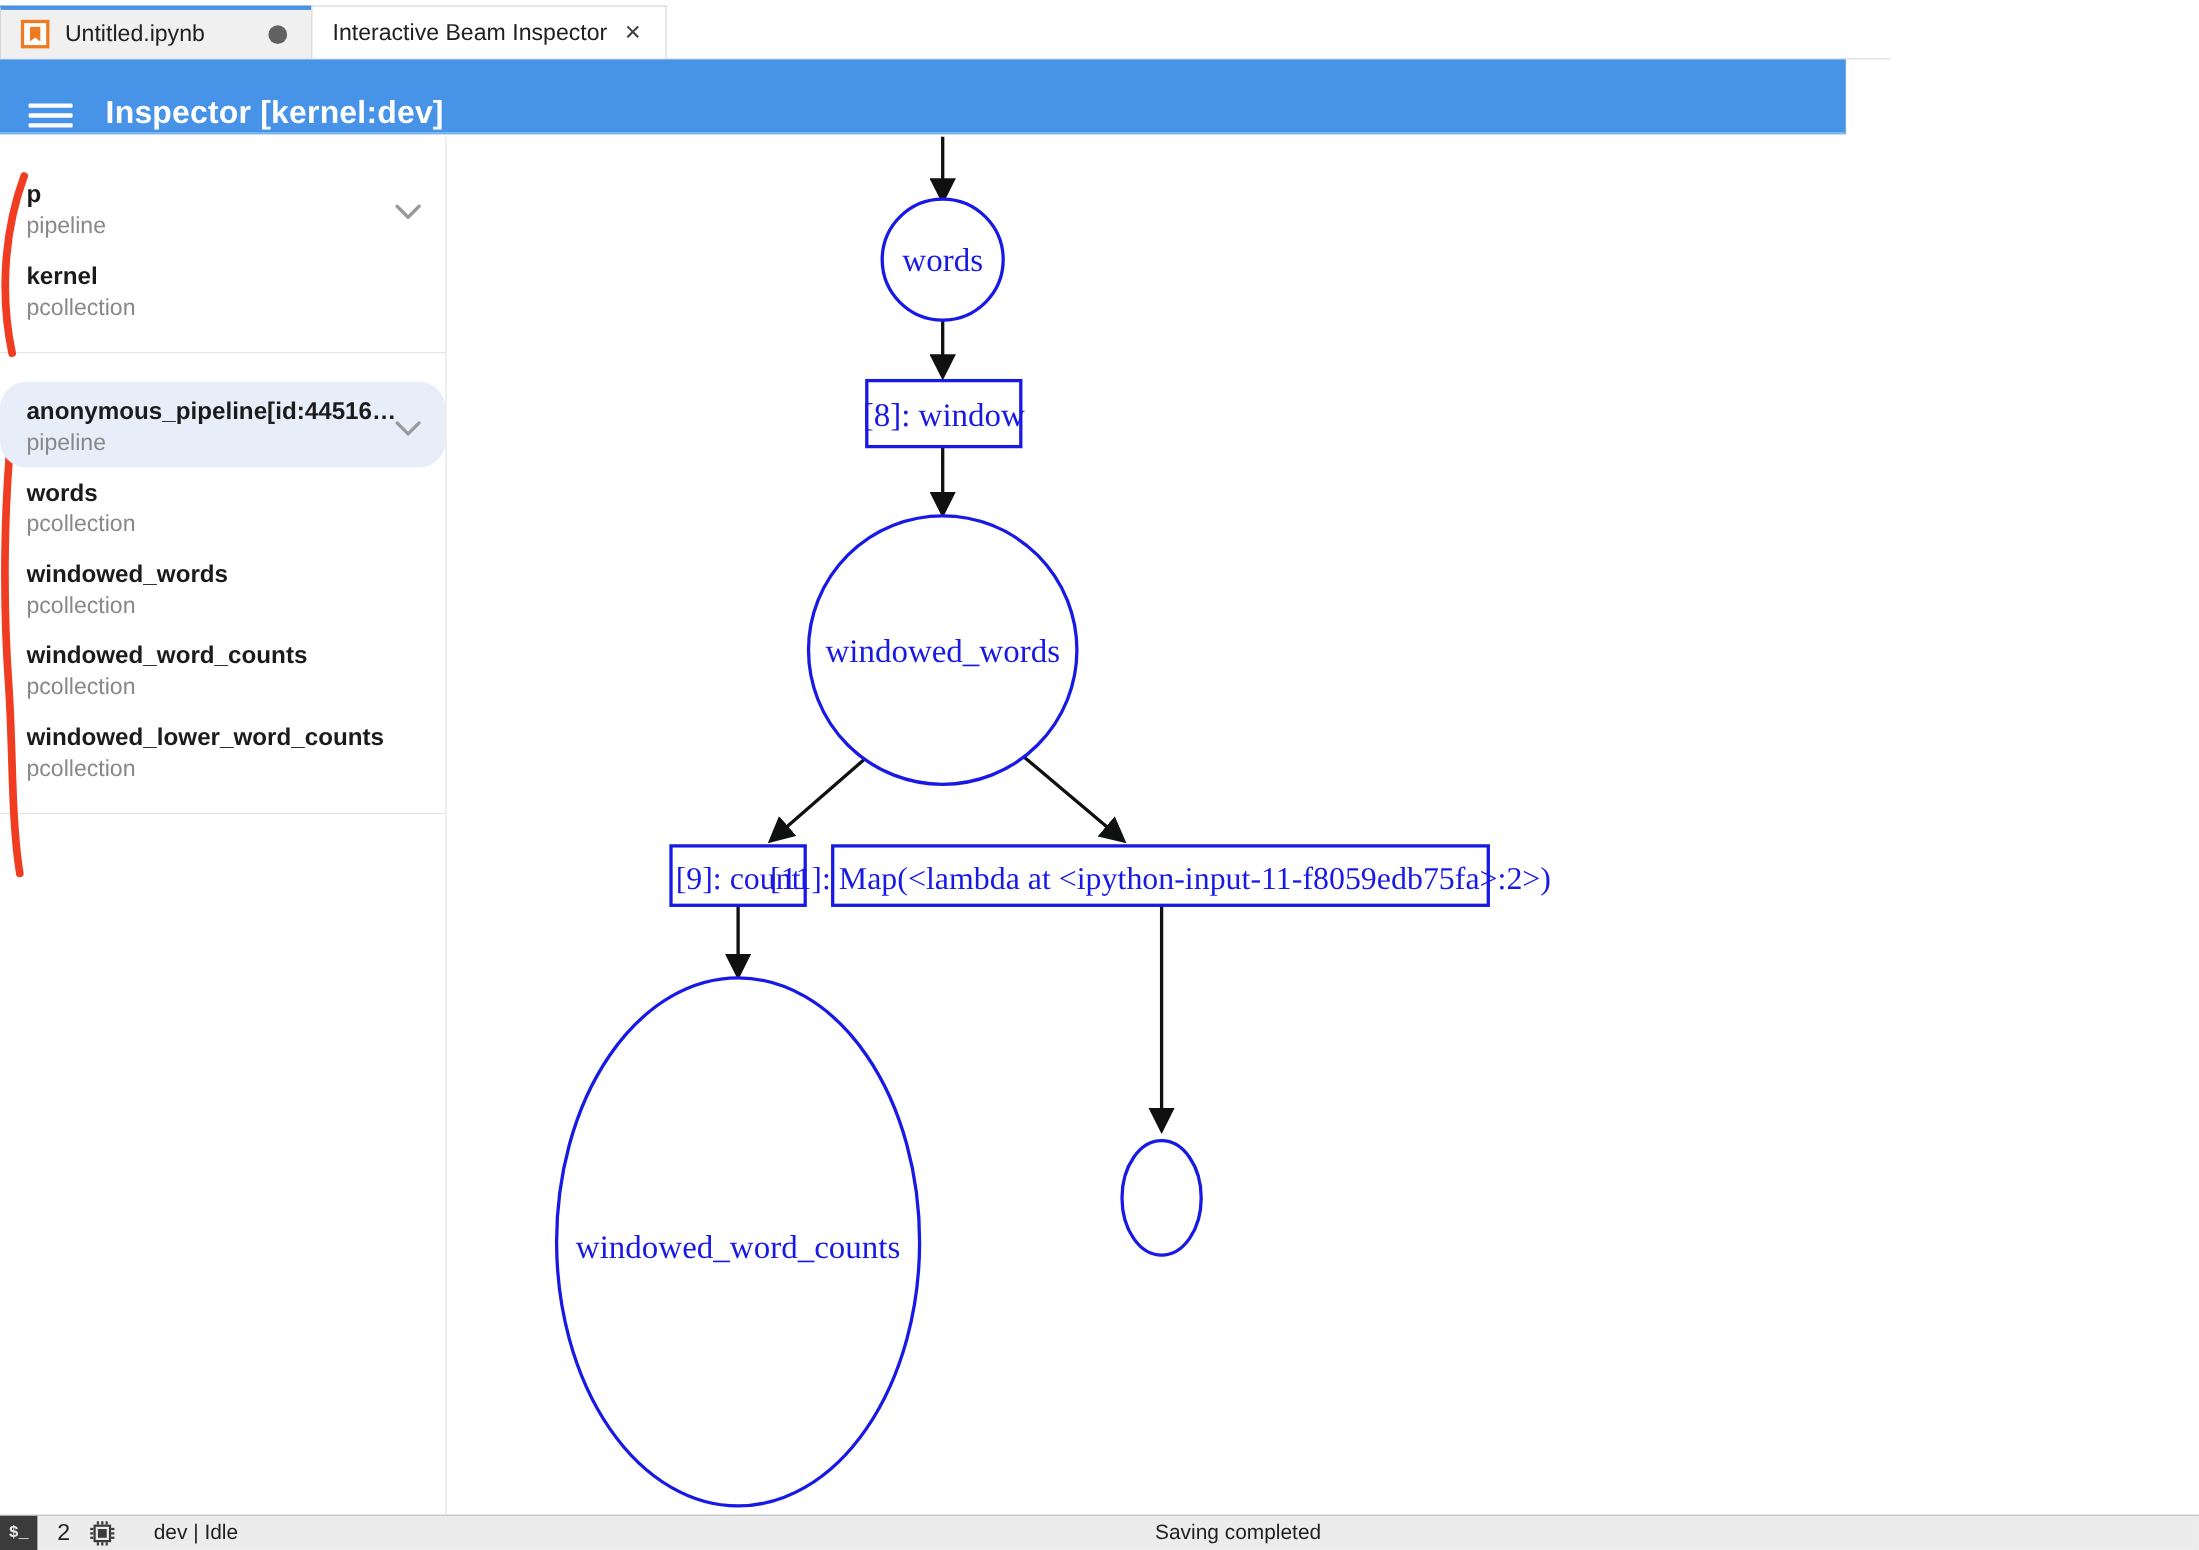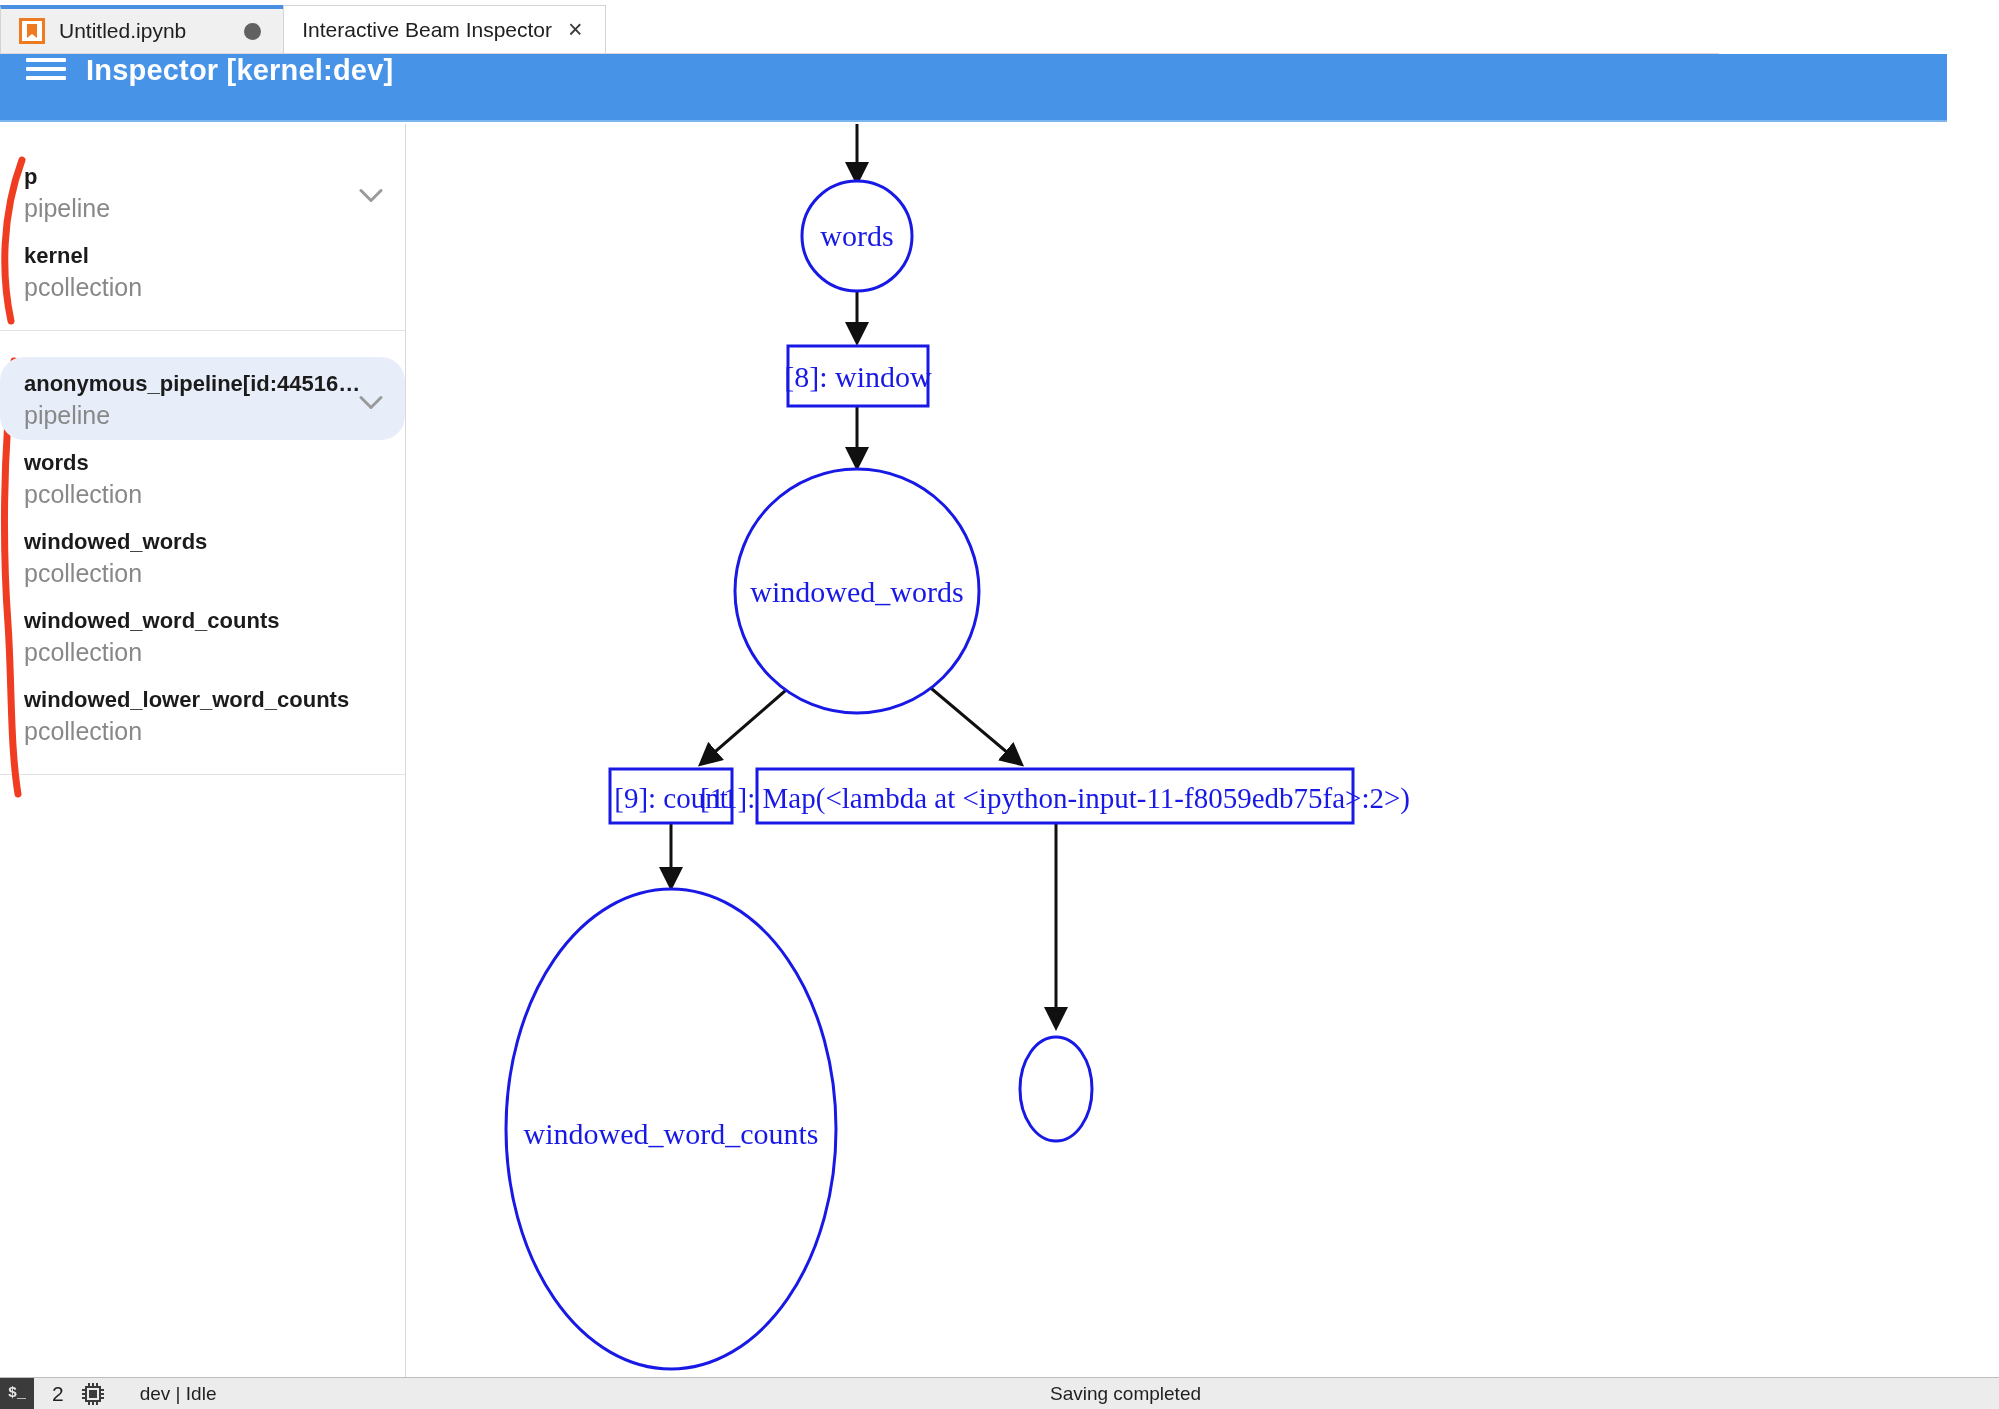--- a/index.html
+++ b/index.html
@@ -30,41 +30,41 @@
 
   .nb-icon { width: 26px; height: 26px; border: 3px solid #ee7b21; background:#fff;
     display:flex; align-items:center; justify-content:center; flex: 0 0 auto; }
   .nb-icon i { display:block; width: 10px; height: 14px; background:#ee7b21;
     clip-path: polygon(0 0, 100% 0, 100% 100%, 50% 72%, 0 100%); }
   .tab-dirty-dot { width: 17px; height: 17px; border-radius: 50%; background: #616161; margin-left: 44px; }
   .tab-close { font-size: 25px; color: #3b3b3b; line-height: 1; margin-left: 2px; font-weight: 300; }
 
   
   .header {
-    position: absolute; left: 0; top: 54px; width: 1947px; height: 68px;
-    background: #4693e8; display: flex; align-items: flex-start; gap: 20px; padding-left: 26px;
+    position: absolute; left: 0; top: 54px; width: 1678px; height: 68px;
+    background: #4693e8; display: flex; align-items: flex-end; gap: 30px; padding-left: 26px;
     border-bottom: 2px solid #7ab5ee;
   }
   .hamburger { width: 40px; height: 30px; display:flex; flex-direction: column;
     justify-content: space-between; padding: 4px 0; cursor: pointer; }
   .hamburger span { display:block; height: 4px; background:#fff; border-radius: 1px; }
   .header-title { color: #ffffff; font-size: 29px; font-weight: 600; letter-spacing: .2px; }
 
   
   .body { position: absolute; left:0; top: 124px; width: 1999px; height: 1253px; display: flex; }
 
   
   .sidebar { width: 406px; height: 100%; background: #ffffff;
     border-right: 1px solid #d9d9d9; position: relative; }
   .sb-group { border-bottom: 1px solid #e3e3e3; padding: 26px 0 18px 0; }
   .sb-item { position: relative; padding: 10px 44px 10px 24px; }
   .sb-item.selected { background: #e8eef9; border-radius: 24px; }
   .sb-item .sb-label { font-size: 22px; font-weight: 700; color: #1b1b1b;
     white-space: nowrap; overflow: hidden; text-overflow: ellipsis; }
-  .sb-item .sb-sub { font-size: 25px; color: #888888; margin-top: 4px; }
+  .sb-item .sb-sub { font-size: 21px; color: #888888; margin-top: 4px; }
   .sb-chev { position: absolute; right: 22px; top: 50%; transform: translateY(-25%);
     width: 24px; height: 14px; }
   .sb-chev svg { display:block; }
   .sb-item.pipeline-row { padding-top: 14px; }
 
   
   .annot { position: absolute; left: 0; top: 0; width: 60px; height: 100%;
     pointer-events: none; overflow: visible; }
 
   

